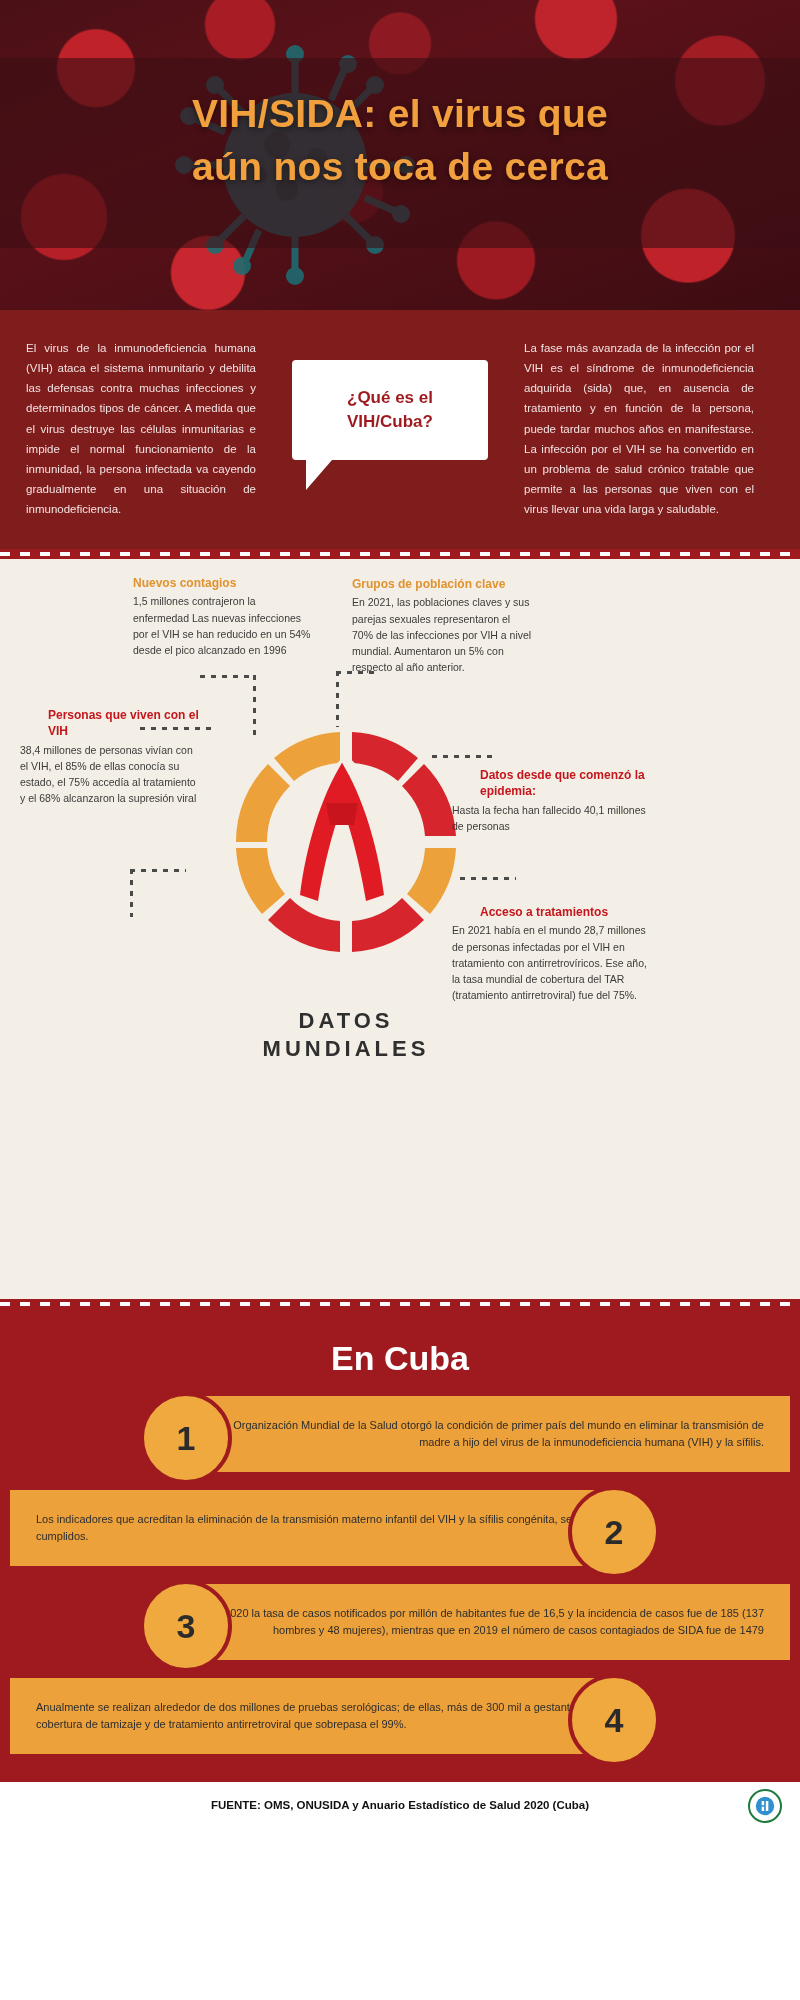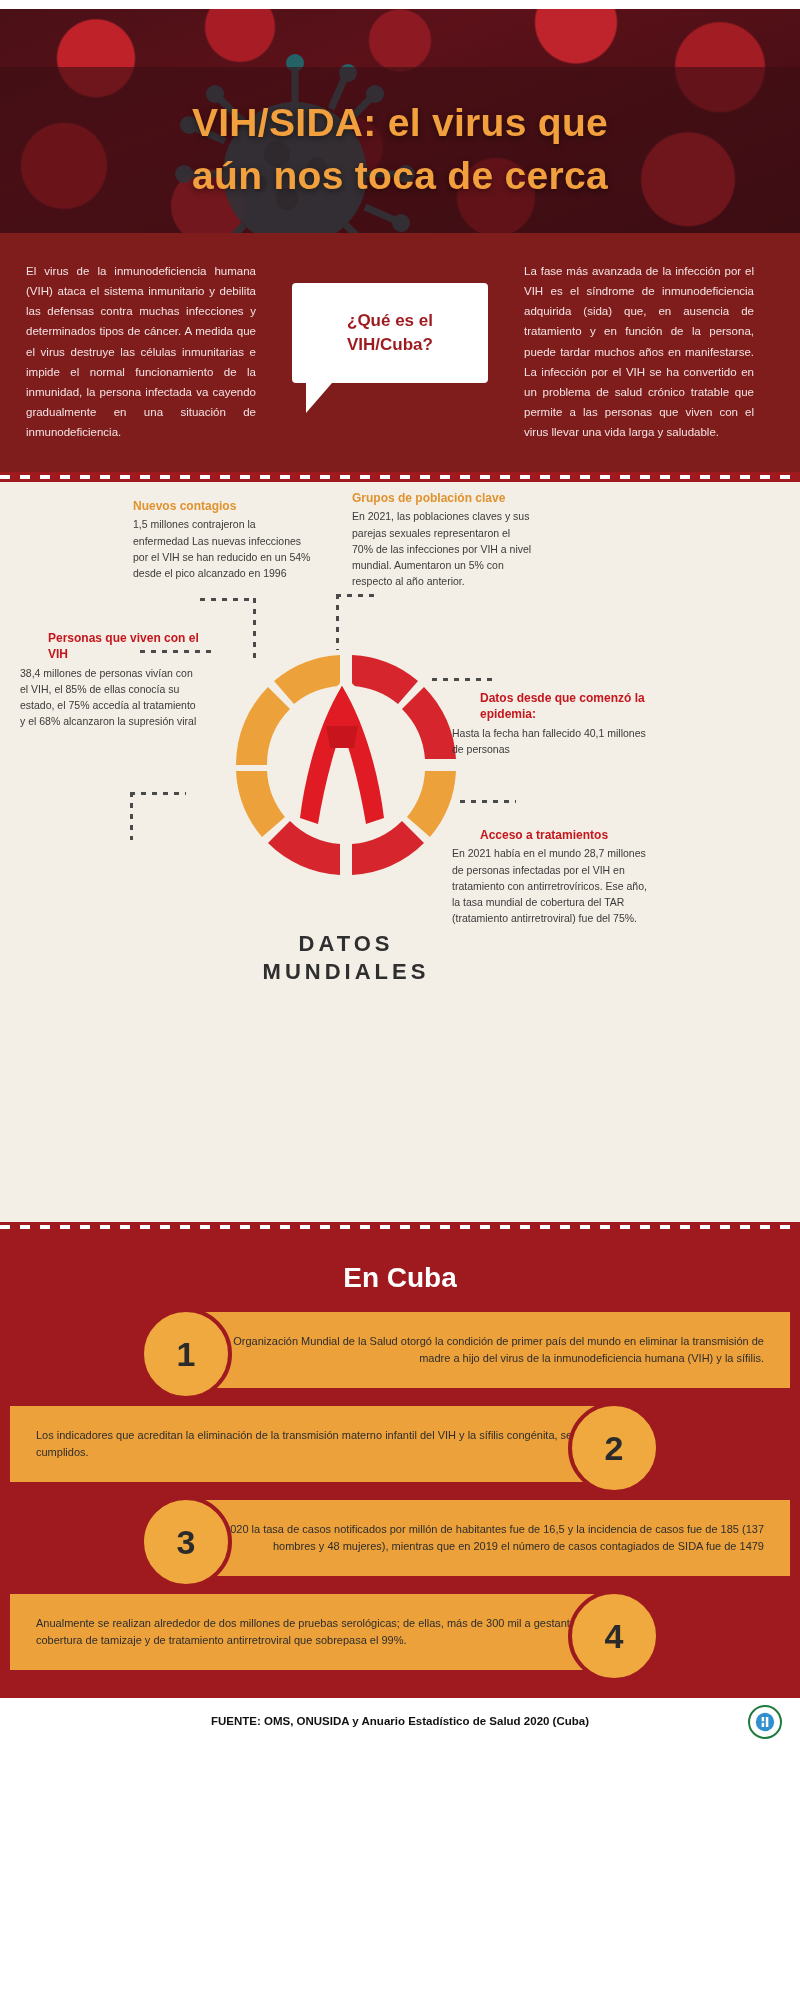--- a/index.html
+++ b/index.html
@@ -5,21 +5,21 @@
   html,body{margin:0;padding:0;}
   body{
     width:800px;height:2000px;
     font-family:"Liberation Sans", sans-serif;
     background:#ffffff;
     overflow:hidden;
   }
   .page{position:relative;width:800px;height:2000px;overflow:hidden;}
 
   
-  .hero{position:relative;height:224px;overflow:hidden;background:#3a0d12;margin-top:9px;}
+  .hero{position:relative;height:310px;overflow:hidden;background:#3a0d12;}
   .hero-bg{position:absolute;inset:0;
     background:
       radial-gradient(circle at 12% 22%, #c0222a 0 38px, rgba(192,34,42,0) 40px),
       radial-gradient(circle at 30% 8%, #a81d25 0 34px, rgba(168,29,37,0) 36px),
       radial-gradient(circle at 50% 14%, #8d1a22 0 30px, rgba(141,26,34,0) 32px),
       radial-gradient(circle at 72% 6%, #bf242c 0 40px, rgba(191,36,44,0) 42px),
       radial-gradient(circle at 90% 26%, #a21c24 0 44px, rgba(162,28,36,0) 46px),
       radial-gradient(circle at 8% 70%, #b51f27 0 42px, rgba(181,31,39,0) 44px),
       radial-gradient(circle at 26% 88%, #c9272f 0 36px, rgba(201,39,47,0) 38px),
       radial-gradient(circle at 62% 84%, #9d1a22 0 38px, rgba(157,26,34,0) 40px),
@@ -53,33 +53,33 @@
   .center-title{position:absolute;left:196px;top:448px;width:300px;text-align:center;
     color:#2f2f2f;font-size:22px;font-weight:bold;letter-spacing:4px;line-height:1.25;}
 
   .blk{position:absolute;width:180px;}
   .blk h4{margin:0 0 2px 0;font-size:12px;font-weight:bold;line-height:1.35;}
   .blk p{margin:0;font-size:10.5px;line-height:1.55;color:#3a3a3a;}
   .c-red h4{color:#c4161c;padding-left:28px;}
   .c-org h4{color:#e0922f;}
 
   .b1{left:133px;top:16px;}        
-  .b2{left:352px;top:8px;}        
+  .b2{left:352px;top:17px;}        
   .b3{left:20px;top:148px;}        
   .b4{left:452px;top:208px;width:200px;}  
   .b5{left:68px;top:368px;}        
   .b6{left:452px;top:345px;width:200px;}  
 
   .dots{position:absolute;}
   .dot-h{height:3px;background:repeating-linear-gradient(to right,#4a4a4a 0 5px,transparent 5px 11px);}
   .dot-v{width:3px;background:repeating-linear-gradient(to bottom,#4a4a4a 0 5px,transparent 5px 11px);}
 
   
   .cuba{background:#9e1a1f;padding:22px 0 10px;position:relative;}
-  .cuba-title{text-align:center;color:#ffffff;font-size:28px;font-weight:bold;margin:8px 16px 18px;}
+  .cuba-title{text-align:center;color:#ffffff;font-size:34px;font-weight:bold;margin:8px 16px 18px;}
   .row{position:relative;height:84px;margin-bottom:10px;}
   .pill{position:absolute;top:0;height:76px;background:#eda13a;display:flex;align-items:center;}
   .pill.right{left:150px;right:10px;border-radius:40px 0 0 40px;justify-content:flex-start;padding-left:14px;}
   .pill.left{left:10px;right:150px;border-radius:0 40px 40px 0;justify-content:flex-start;padding-left:26px;}
   .num{position:absolute;top:-4px;width:84px;height:84px;border-radius:50%;background:#f0a93f;
     border:4px solid #9e1a1f;display:flex;align-items:center;justify-content:center;
     color:#2b2b2b;font-size:34px;font-weight:bold;}
   .num.l{left:140px;}
   .num.r{right:140px;}
   .ptxt{color:#2d2d2d;font-size:11px;line-height:1.6;}

